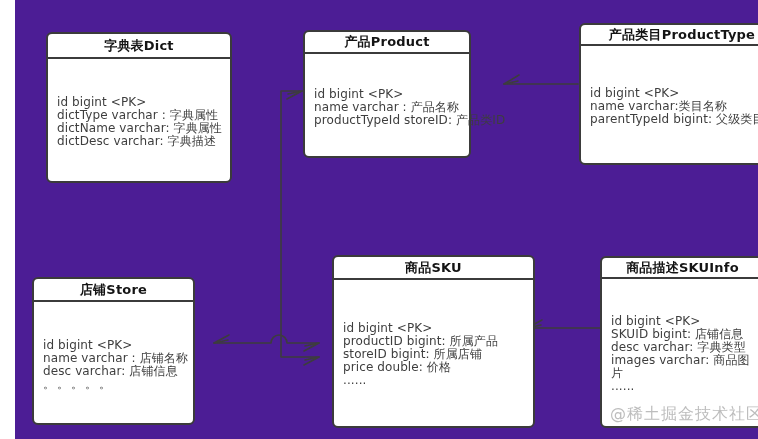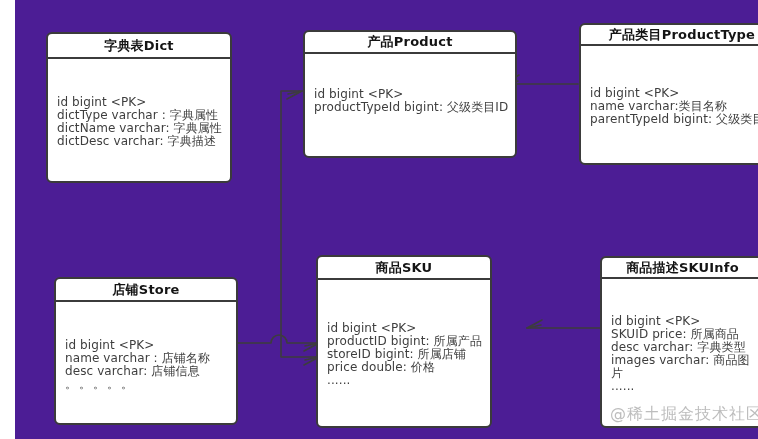--- a/index.html
+++ b/index.html
@@ -68,63 +68,64 @@
   <div class="entity" style="left:31px;top:32px;width:186px;height:151px">
     <div class="entity-header" style="height:23px">字典表Dict</div>
     <div class="entity-body" style="padding-top:37px">
       <div class="field nowrap">id bigint &lt;PK&gt;</div>
       <div class="field nowrap">dictType varchar : 字典属性</div>
       <div class="field nowrap">dictName varchar: 字典属性</div>
       <div class="field nowrap">dictDesc varchar: 字典描述</div>
     </div>
   </div>
 
-  <div class="entity" style="left:288px;top:30px;width:214px;height:128px">
+  <div class="entity" style="left:288px;top:30px;width:168px;height:128px">
     <div class="entity-header" style="height:20px">产品Product</div>
     <div class="entity-body" style="padding-top:34px">
       <div class="field nowrap">id bigint &lt;PK&gt;</div>
-      <div class="field nowrap">productTypeId bigint: 父级类目ID</div>
+      <div class="field nowrap">name varchar : 产品名称</div>
+      <div class="field nowrap">productTypeId storeID: 产品类ID</div>
     </div>
   </div>
 
   <div class="entity" style="left:564px;top:23px;width:206px;height:142px">
     <div class="entity-header" style="height:19px">产品类目ProductType</div>
     <div class="entity-body" style="padding-top:41px">
       <div class="field nowrap">id bigint &lt;PK&gt;</div>
       <div class="field nowrap">name varchar:类目名称</div>
       <div class="field nowrap">parentTypeId bigint: 父级类目ID</div>
     </div>
   </div>
 
-  <div class="entity" style="left:39px;top:277px;width:184px;height:148px">
+  <div class="entity" style="left:17px;top:277px;width:163px;height:148px">
     <div class="entity-header" style="height:21px">店铺Store</div>
     <div class="entity-body" style="padding-top:37px">
       <div class="field nowrap">id bigint &lt;PK&gt;</div>
       <div class="field nowrap">name varchar : 店铺名称</div>
       <div class="field nowrap">desc varchar: 店铺信息</div>
       <div class="field nowrap dots">。。。。。</div>
     </div>
   </div>
 
-  <div class="entity" style="left:301px;top:255px;width:176px;height:173px">
+  <div class="entity" style="left:317px;top:255px;width:203px;height:173px">
     <div class="entity-header" style="height:21px">商品SKU</div>
     <div class="entity-body" style="padding-top:42px">
       <div class="field nowrap">id bigint &lt;PK&gt;</div>
       <div class="field nowrap">productID bigint: 所属产品</div>
       <div class="field nowrap">storeID bigint: 所属店铺</div>
       <div class="field nowrap">price double: 价格</div>
       <div class="field nowrap">......</div>
     </div>
   </div>
 
   <div class="entity" style="left:585px;top:256px;width:165px;height:172px">
     <div class="entity-header" style="height:19px">商品描述SKUInfo</div>
     <div class="entity-body" style="padding-top:36px">
       <div class="field nowrap">id bigint &lt;PK&gt;</div>
-      <div class="field nowrap">SKUID price: 所属商品</div>
+      <div class="field nowrap">SKUID bigint: 店铺信息</div>
       <div class="field nowrap">desc varchar: 字典类型</div>
       <div class="field">images varchar: 商品图片</div>
       <div class="field nowrap">......</div>
     </div>
   </div>
 
   <div id="watermark">@稀土掘金技术社区</div>
 
 </div>
 

